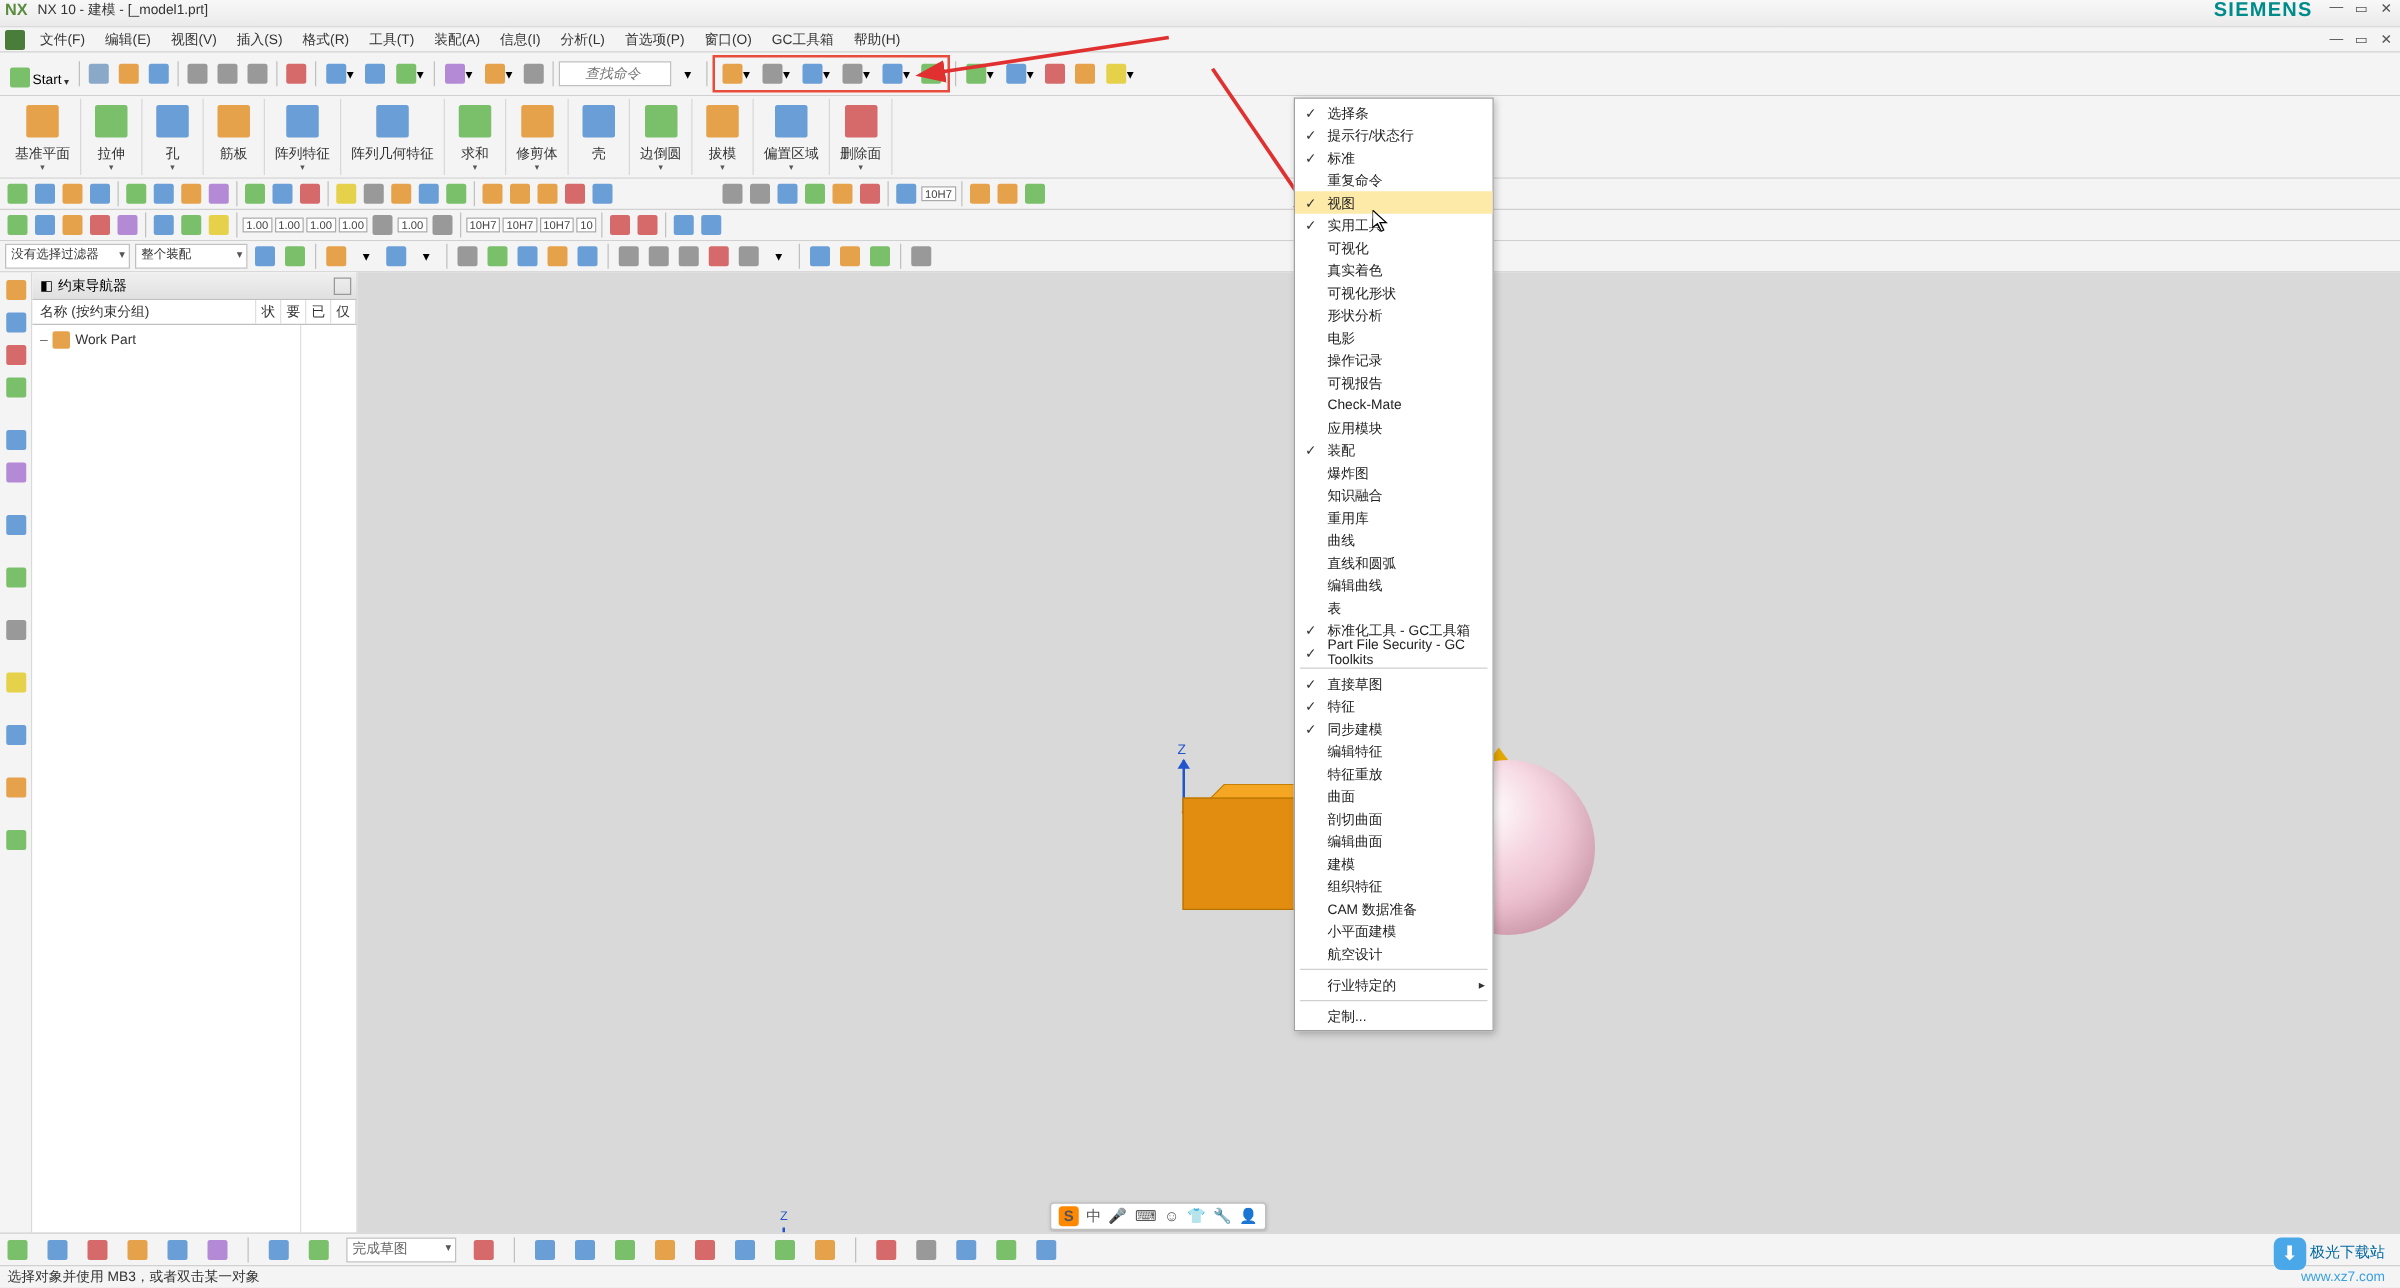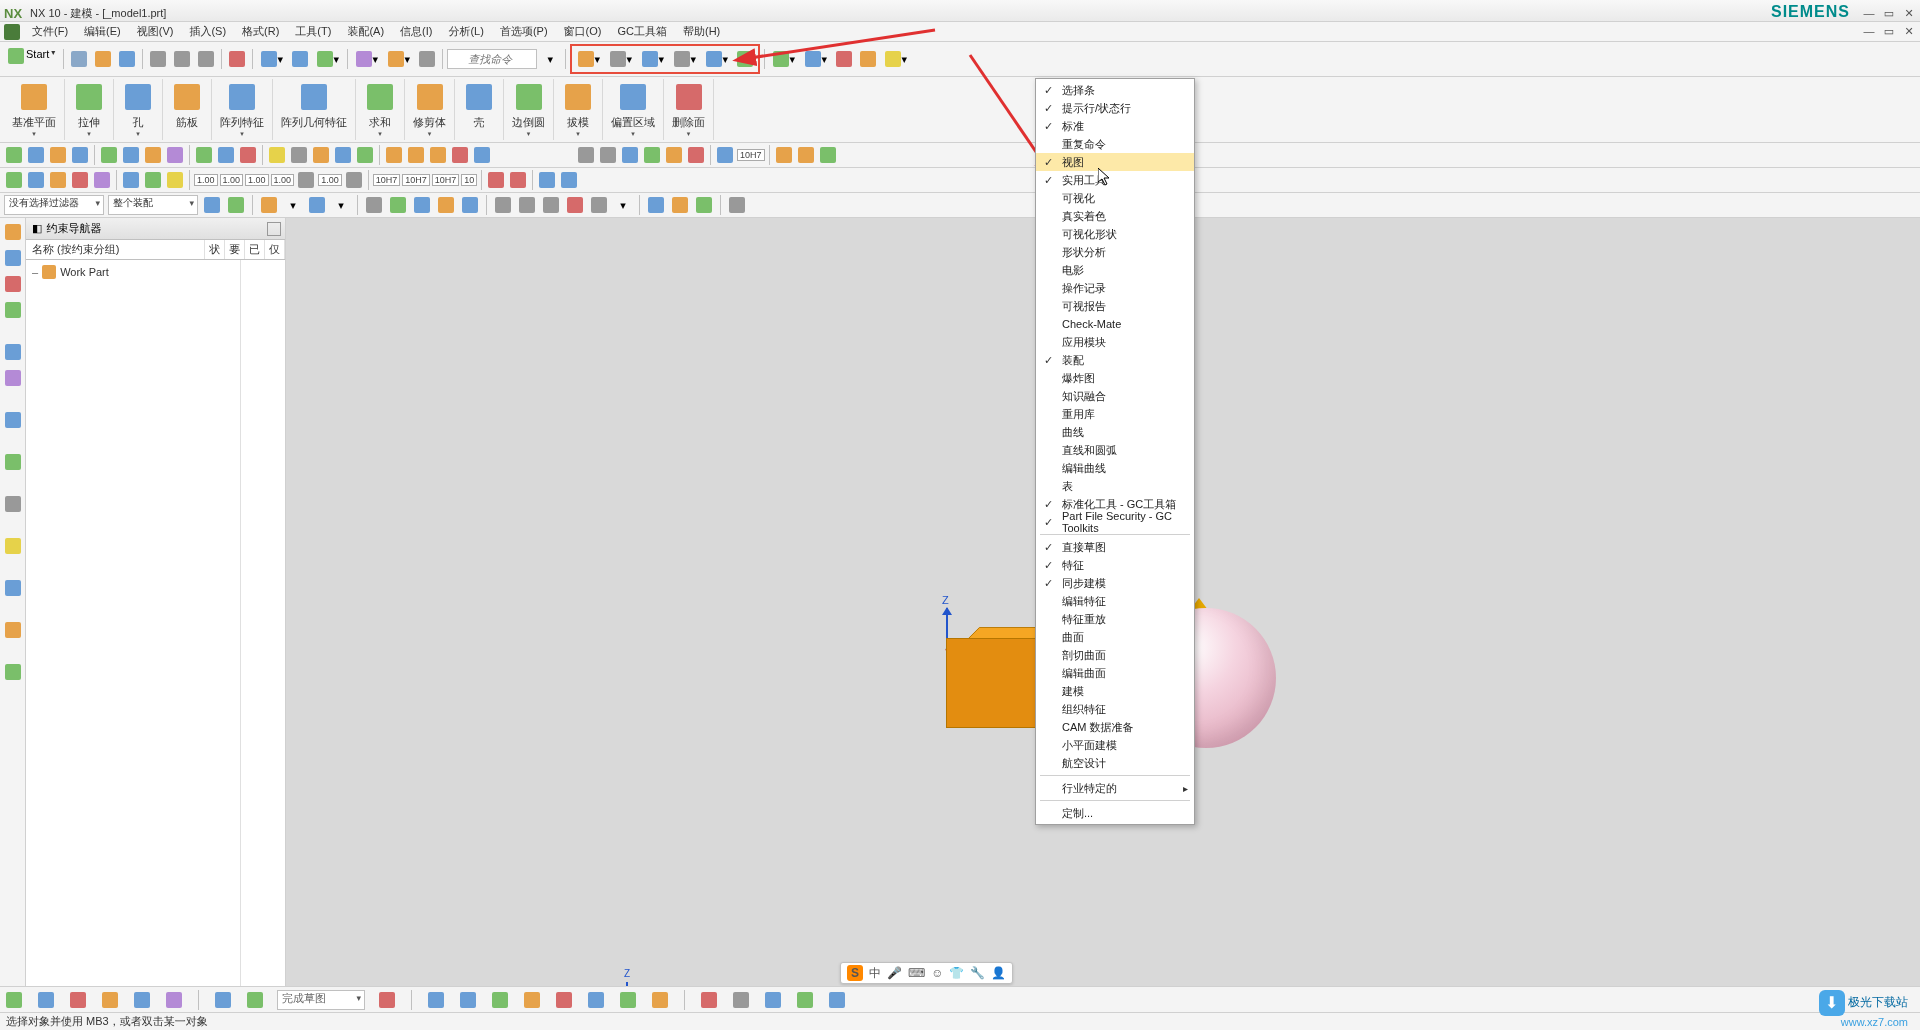--- a/index.html
+++ b/index.html
@@ -1,39 +1,39 @@
 <!DOCTYPE html>
 <html><head>
 <meta charset="utf-8">
 <style>
 * { margin: 0; padding: 0; box-sizing: border-box; font-family: "Microsoft YaHei", Arial, sans-serif; font-size: 11px; }
 body { background: #fff; overflow: hidden; width: 1920px; height: 1030px; position: relative; }
 
 
-.title-bar { height: 22px; background: linear-gradient(#f8f8f8, #eaeaea); display: flex; align-items: flex-end; padding: 0 4px; border-bottom: 1px solid #d0d0d0; position: relative; }
+.title-bar { height: 22px; background: linear-gradient(#f8f8f8, #eaeaea); display: flex; align-items: flex-start; padding: 0 4px; border-bottom: 1px solid #d0d0d0; position: relative; }
 .title-bar .nx-logo { font-weight: bold; color: #5a8c3e; font-size: 13px; margin-right: 8px; }
 .title-bar .title-text { color: #333; font-size: 11px; }
 .title-bar .siemens { position: absolute; right: 70px; color: #008b8b; font-weight: bold; font-size: 16px; letter-spacing: 1px; }
 .title-bar .win-controls { position: absolute; right: 4px; display: flex; gap: 6px; }
 .title-bar .win-controls span { width: 14px; height: 14px; cursor: pointer; font-size: 11px; text-align: center; color: #555; }
 
 
 .menu-bar { height: 20px; background: #f4f4f4; display: flex; align-items: center; padding: 0 4px; border-bottom: 1px solid #d0d0d0; position: relative; }
 .menu-bar .menu-icon { width: 16px; height: 16px; margin-right: 4px; background: #4a7c3a; border-radius: 2px; }
 .menu-bar .menu-item { padding: 2px 8px; color: #333; cursor: pointer; }
 .menu-bar .doc-controls { position: absolute; right: 4px; display: flex; gap: 6px; }
 .menu-bar .doc-controls span { width: 14px; height: 14px; cursor: pointer; font-size: 11px; text-align: center; color: #555; }
 
 
 .toolbar-row { background: #f4f4f4; border-bottom: 1px solid #d0d0d0; display: flex; align-items: center; padding: 2px 4px; gap: 2px; }
 .tb-btn { width: 22px; height: 22px; display: inline-flex; align-items: center; justify-content: center; cursor: pointer; border-radius: 2px; }
 .tb-btn.with-arrow { width: 30px; }
 .tb-sep { width: 1px; height: 20px; background: #c0c0c0; margin: 0 2px; }
 .tb-search { width: 90px; height: 20px; border: 1px solid #c0c0c0; background: #fff; padding: 0 20px; font-style: italic; color: #888; }
-.start-btn { padding: 0 4px; display: flex; align-items: flex-start; gap: 2px; height: 22px; cursor: pointer; }
+.start-btn { padding: 0 4px; display: flex; align-items: flex-end; gap: 2px; height: 22px; cursor: pointer; }
 .start-btn .arrow { color: #333; font-size: 8px; }
 
 
 .highlight-group { border: 2px solid #e74c3c; padding: 2px; display: flex; align-items: center; gap: 2px; }
 
 
 .ribbon { background: #f4f4f4; border-bottom: 1px solid #d0d0d0; display: flex; padding: 2px 4px; }
 .ribbon-group { display: flex; flex-direction: column; align-items: center; padding: 2px 8px; border-right: 1px solid #d8d8d8; }
 .ribbon-group .rg-icon { width: 32px; height: 32px; display: flex; align-items: center; justify-content: center; }
 .ribbon-group .rg-label { font-size: 11px; color: #333; margin-top: 2px; white-space: nowrap; }

